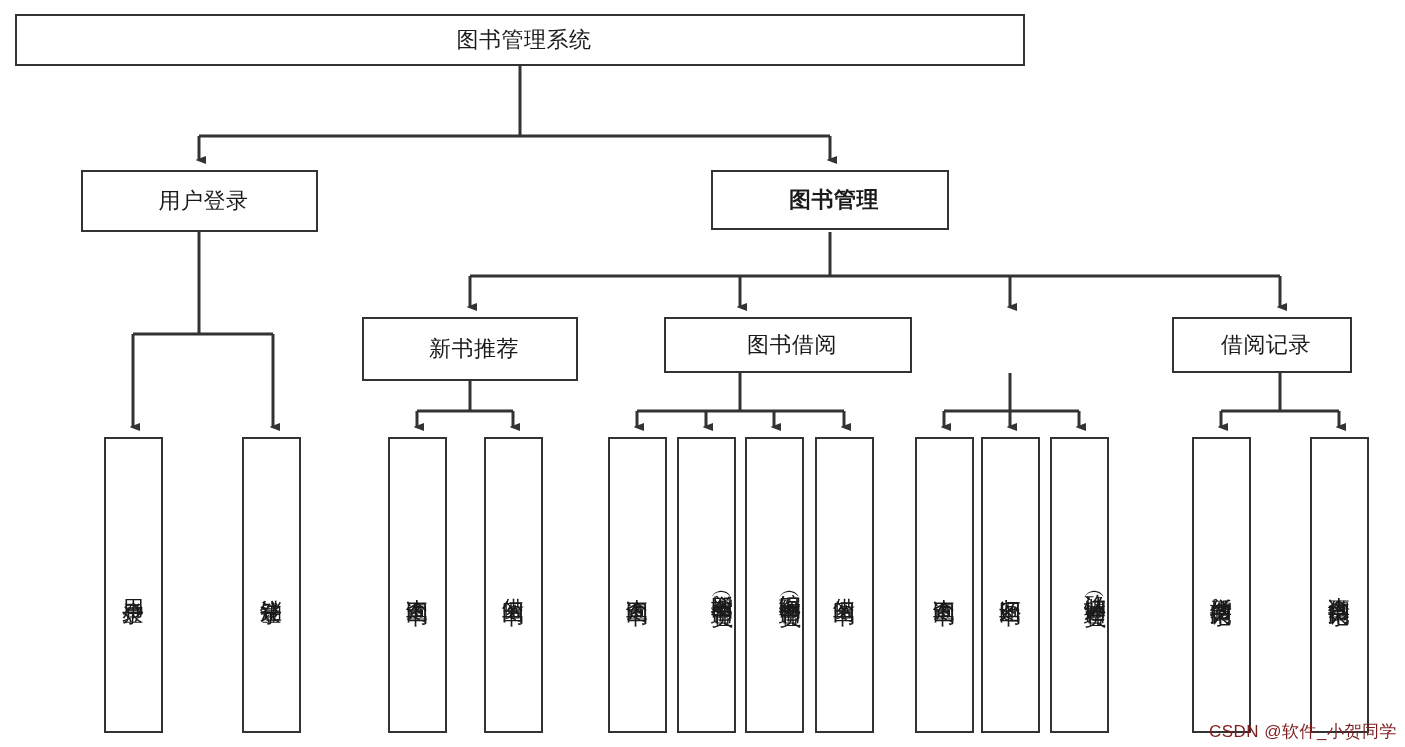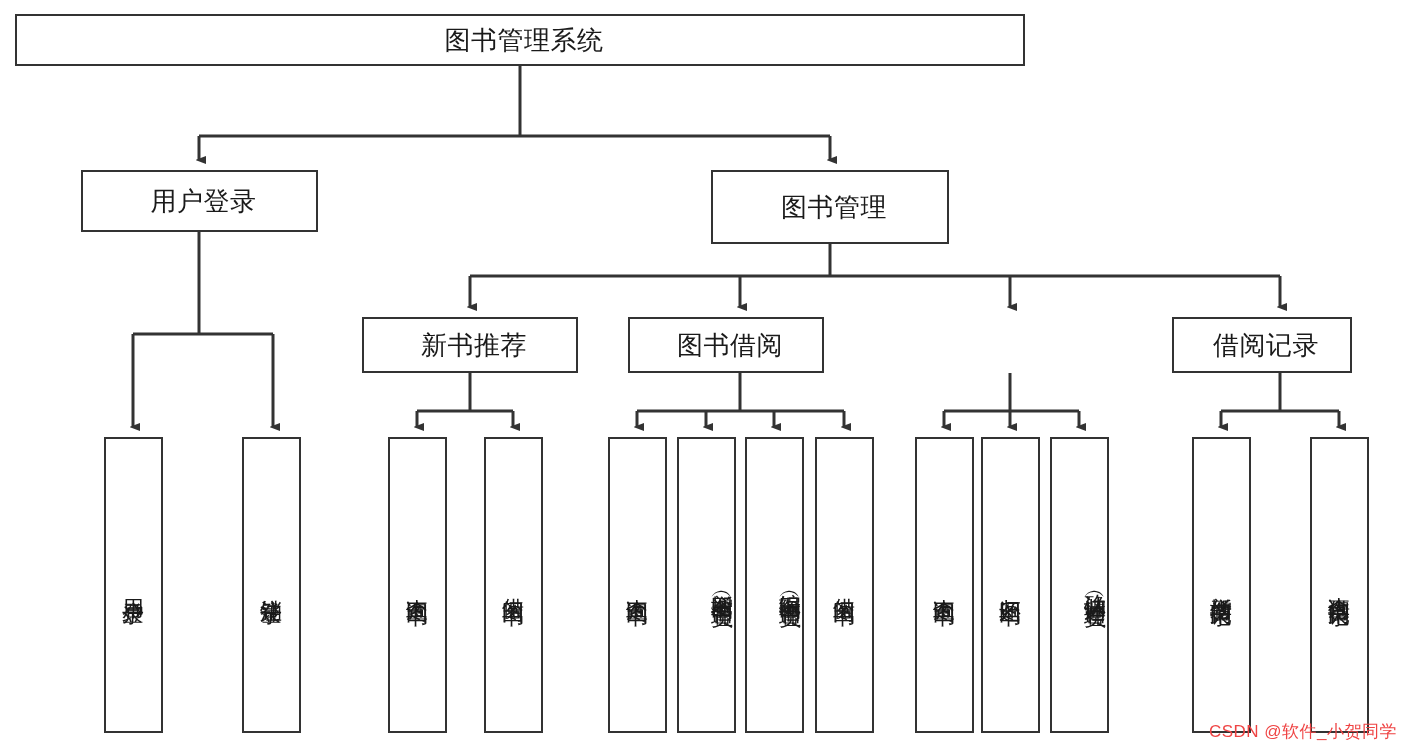--- a/index.html
+++ b/index.html
@@ -30,21 +30,21 @@
     box-sizing: border-box;
     border: 2px solid #333333;
     background: #ffffff;
     display: flex;
     align-items: center;
     justify-content: center;
     color: #1a1a1a;
     text-align: center;
   }
   .node.horiz {
-    font-size: 26px;
+    font-size: 22px;
     letter-spacing: 0.5px;
     padding-left: 8px;
   }
   .node.vert {
     writing-mode: vertical-rl;
     text-orientation: upright;
     font-size: 22px;
     letter-spacing: 2px;
     line-height: 1.05;
     padding-top: 4px;
@@ -58,21 +58,21 @@
     display: block;
   }
   .node.vert.top-align {
     align-items: flex-start;
   }
   #watermark {
     position: absolute;
     right: 8px;
     bottom: 4px;
     font-size: 17px;
-    color: #ef4444;
+    color: #7f1d1d;
     white-space: nowrap;
     letter-spacing: 0.5px;
   }
 </style>
 </head>
 <body>
 
 <div id="canvas">
 
   <svg id="wires" viewBox="0 0 1405 747" xmlns="http://www.w3.org/2000/svg">
@@ -125,28 +125,28 @@
     </g>
   </svg>
 
   <div class="node horiz" style="left:15px; top:14px; width:1010px; height:52px;">
     <span>图书管理系统</span>
   </div>
 
   <div class="node horiz" style="left:81px; top:170px; width:237px; height:62px;">
     <span>用户登录</span>
   </div>
-  <div class="node horiz" style="left:711px; top:170px; width:238px; height:74px;">
+  <div class="node horiz" style="left:711px; top:170px; width:238px; height:60px;font-weight:bold;">
     <span>图书管理</span>
   </div>
 
-  <div class="node horiz" style="left:362px; top:317px; width:216px; height:56px;">
+  <div class="node horiz" style="left:362px; top:317px; width:216px; height:64px;">
     <span>新书推荐</span>
   </div>
-  <div class="node horiz" style="left:628px; top:317px; width:196px; height:56px;">
+  <div class="node horiz" style="left:664px; top:317px; width:248px; height:56px;">
     <span>图书借阅</span>
   </div>
   <div class="node horiz" style="left:1172px; top:317px; width:180px; height:56px;">
     <span>借阅记录</span>
   </div>
 
   <div class="node vert" style="left:104px; top:437px; width:59px; height:296px;">
     <span class="vtext">用户登录</span>
   </div>
   <div class="node vert" style="left:242px; top:437px; width:59px; height:296px;">

